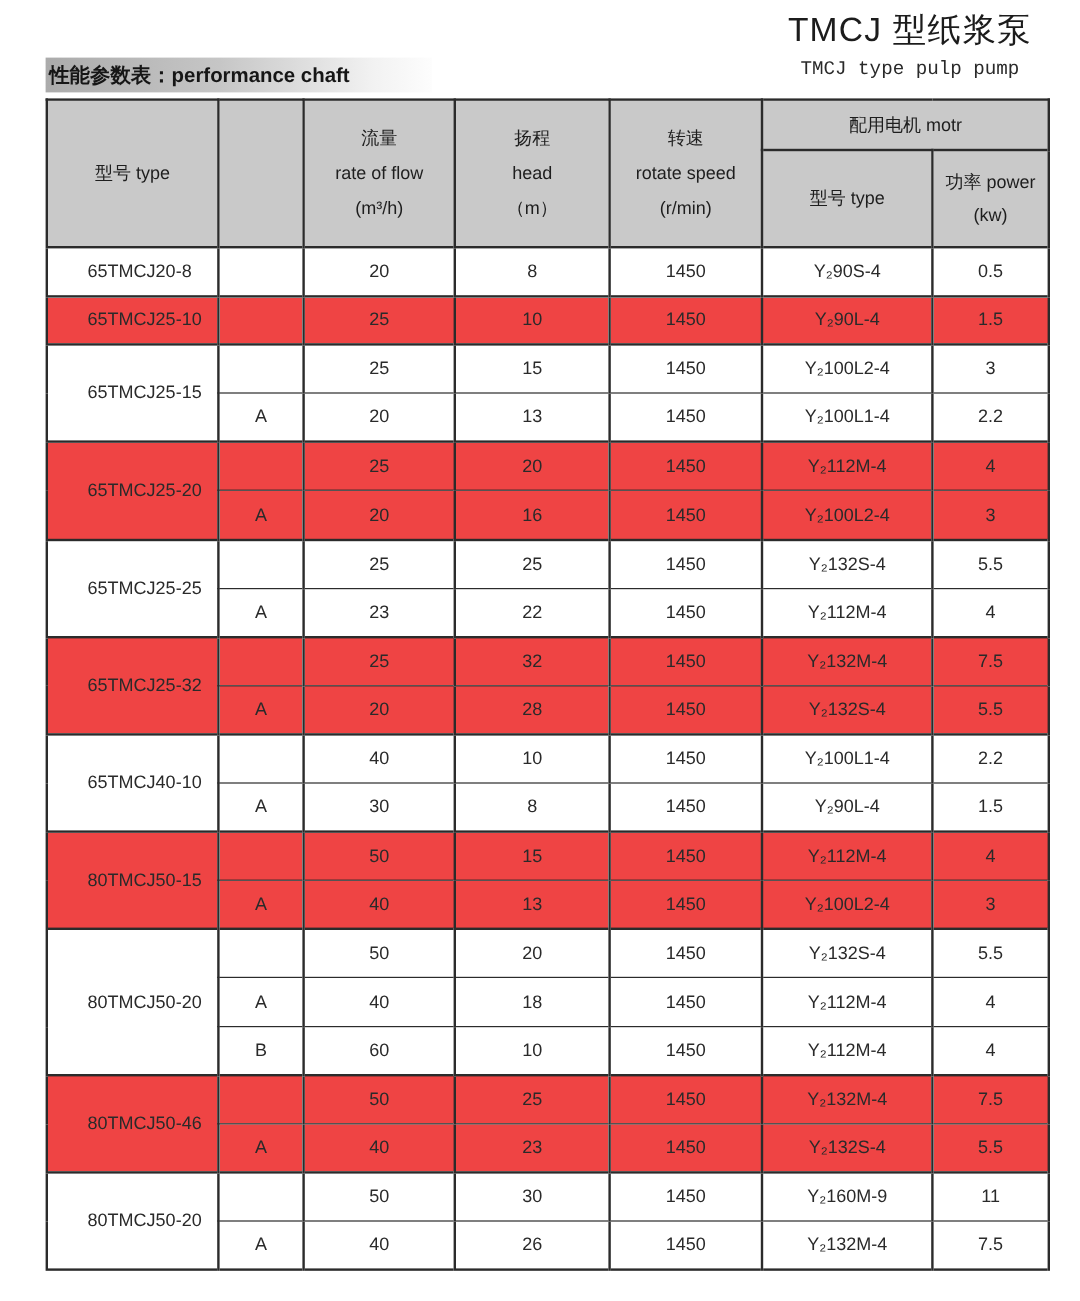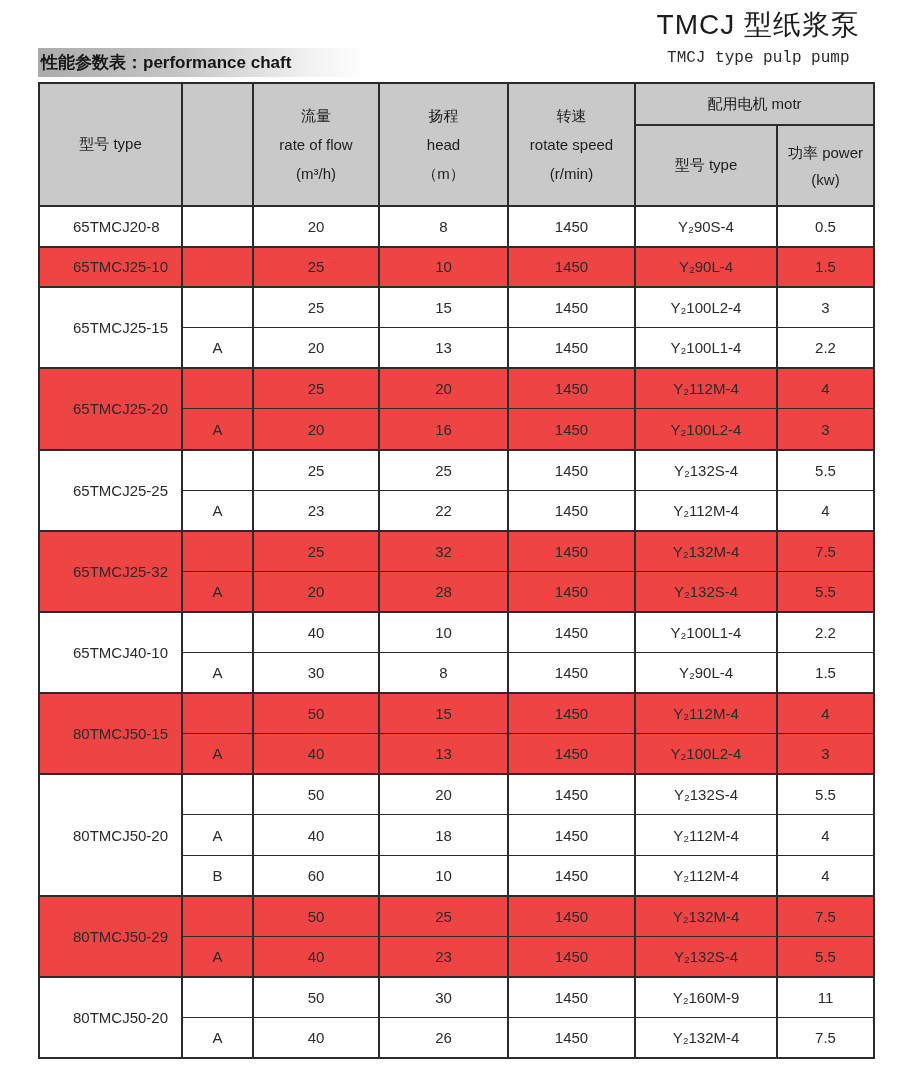--- a/index.html
+++ b/index.html
@@ -291,21 +291,21 @@
           </tr>
           <tr class="inner">
             <td>B</td>
             <td>60</td>
             <td>10</td>
             <td>1450</td>
             <td>Y₂112M-4</td>
             <td>4</td>
           </tr>
           <tr class="group-start shaded">
-            <td rowspan="2" class="col-type">80TMCJ50-29</td>
+            <td rowspan="2" class="col-type">80TMCJ50-46</td>
             <td></td>
             <td>50</td>
             <td>25</td>
             <td>1450</td>
             <td>Y₂132M-4</td>
             <td>7.5</td>
           </tr>
           <tr class="inner shaded">
             <td>A</td>
             <td>40</td>

